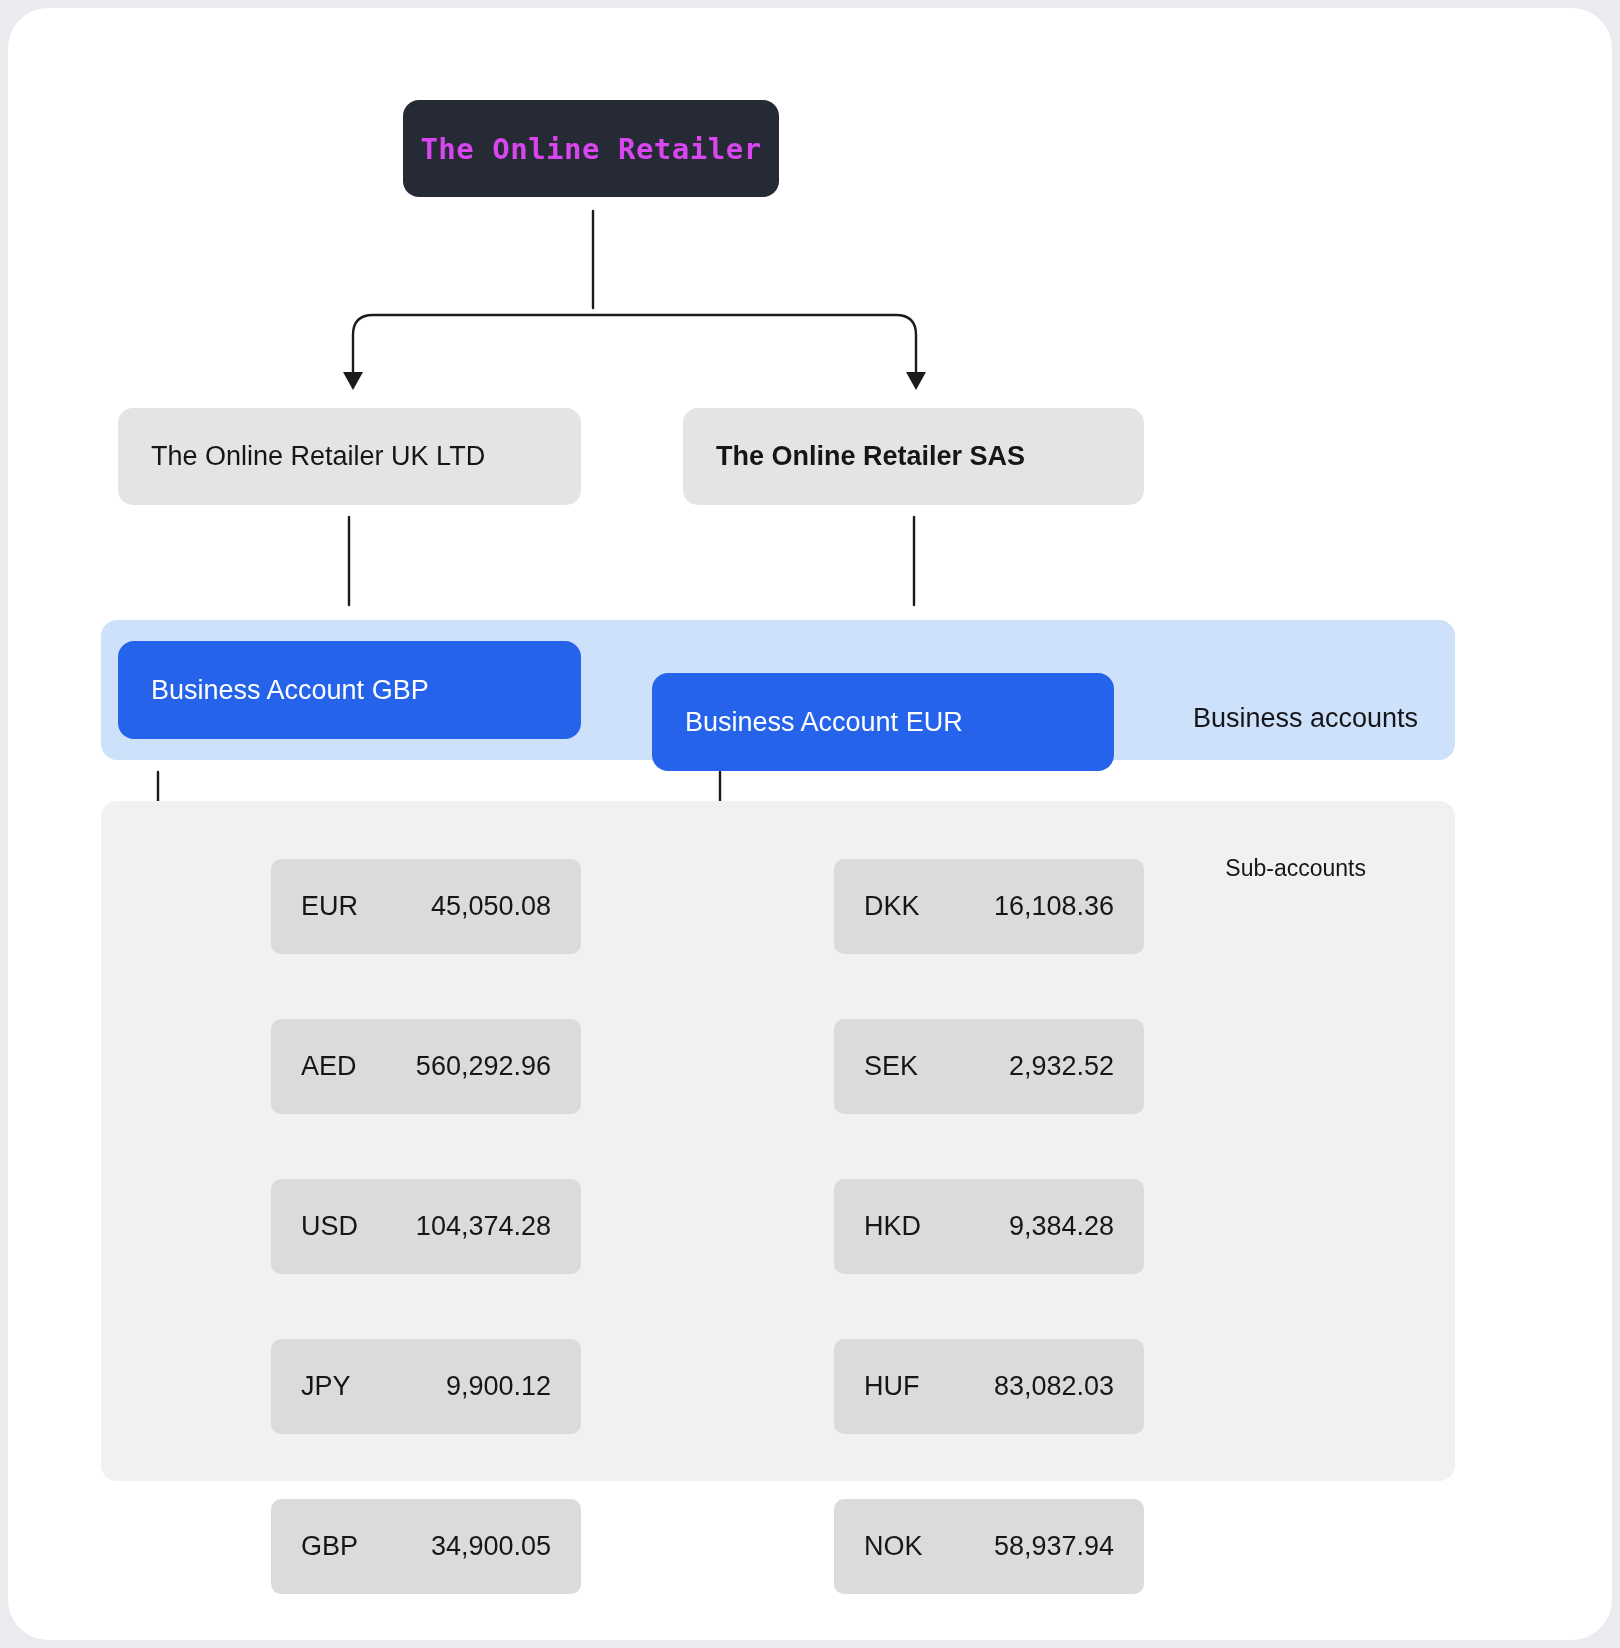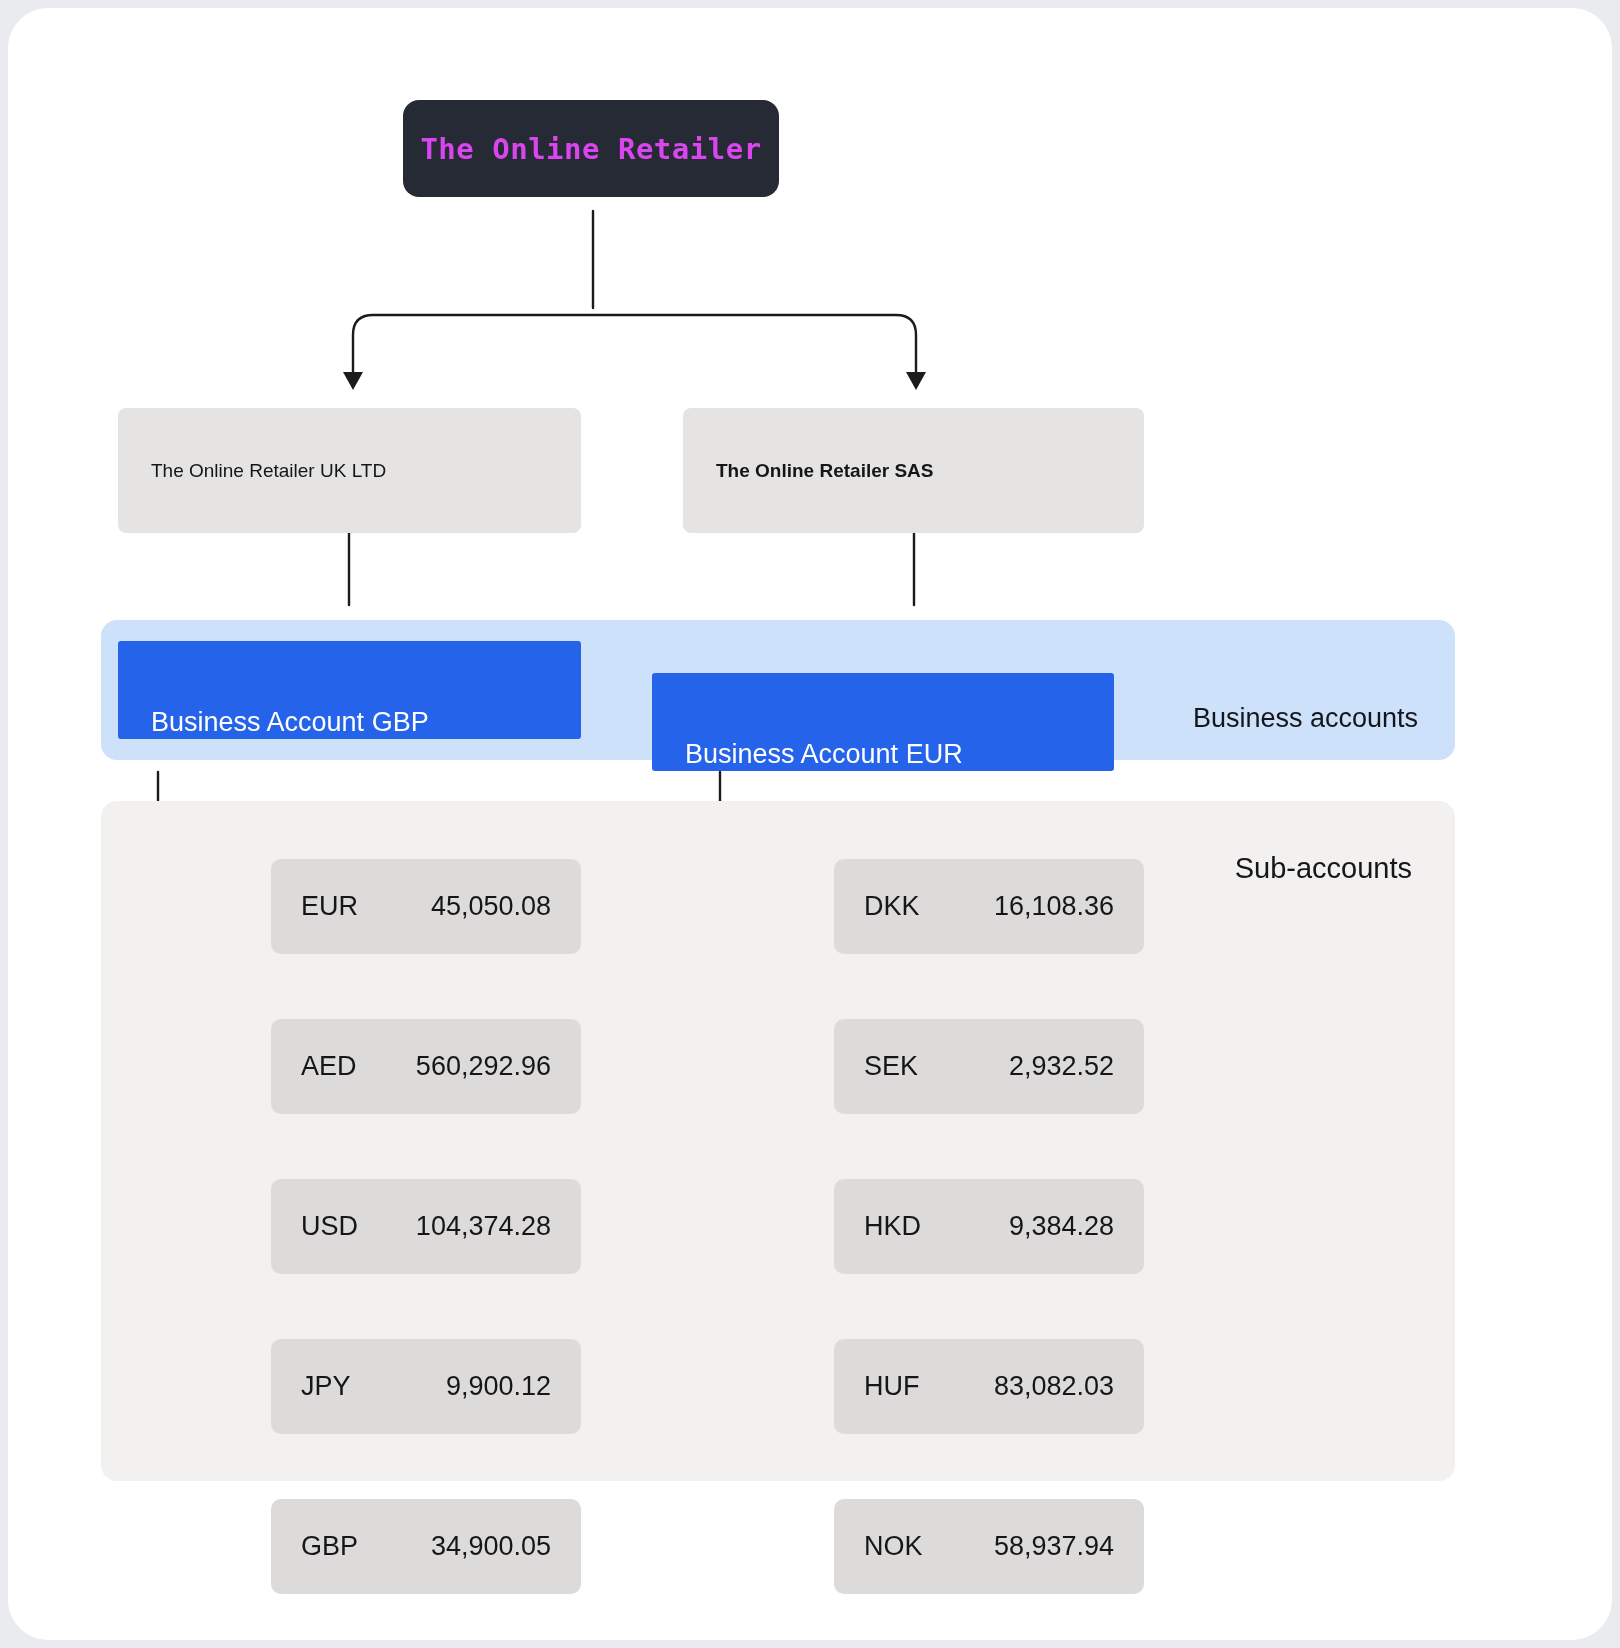--- a/index.html
+++ b/index.html
@@ -30,44 +30,44 @@
     display:flex; align-items:center; justify-content:center;
     color:#d946ef;
     font-family:"DejaVu Sans Mono", monospace;
     font-weight:bold;
     font-size:29px;
     letter-spacing:.5px;
   }
 
   
   .entity{
-    height:125px;
+    height:97px;
     background:var(--entity_gray,#e5e4e3);
-    border-radius:8px;
+    border-radius:15px;
     display:flex; align-items:center;
     padding-left:33px;
     box-sizing:border-box;
-    font-size:19px;
+    font-size:27px;
     color:var(--text,#15161a);
   }
   .entity-uk{left:110px; top:400px; width:463px;}
   .entity-sas{left:675px; top:400px; width:461px;font-weight:bold;}
 
   
   .biz-band{
     left:93px; top:612px;
     width:1354px; height:140px;
     background:var(--band_blue,#cde1fb);
     border-radius:16px;
   }
   .biz-btn{
     top:633px; height:98px;
     background:var(--accent,#2563eb);
-    border-radius:3px;
-    display:flex; align-items:flex-end;
+    border-radius:16px;
+    display:flex; align-items:center;
     padding-left:33px;
     box-sizing:border-box;
     font-size:27px;
     color:#ffffff;
     border:none;
     cursor:pointer;
     text-align:left;
   }
   .biz-btn-gbp{left:110px; width:463px;}
   .biz-btn-eur{left:644px; width:462px;margin-top:32px;}
@@ -81,24 +81,24 @@
   }
 
   
   .sub-band{
     left:93px; top:793px;
     width:1354px; height:680px;
     background:var(--band_gray,#f2f1f0);
     border-radius:16px;
   }
   .sub-band-label{
-    left:1144px; top:813px;
+    left:1098px; top:813px;
     width:260px; height:95px;
     display:flex; align-items:center; justify-content:flex-end;
-    font-size:29px;
+    font-size:23px;
     color:var(--text,#15161a);
   }
   .sub-col{
     top:851px;
     width:310px;
     display:flex; flex-direction:column; gap:65px;
   }
   .sub-col-left{left:263px;}
   .sub-col-right{left:826px;}
   .sub-row{

